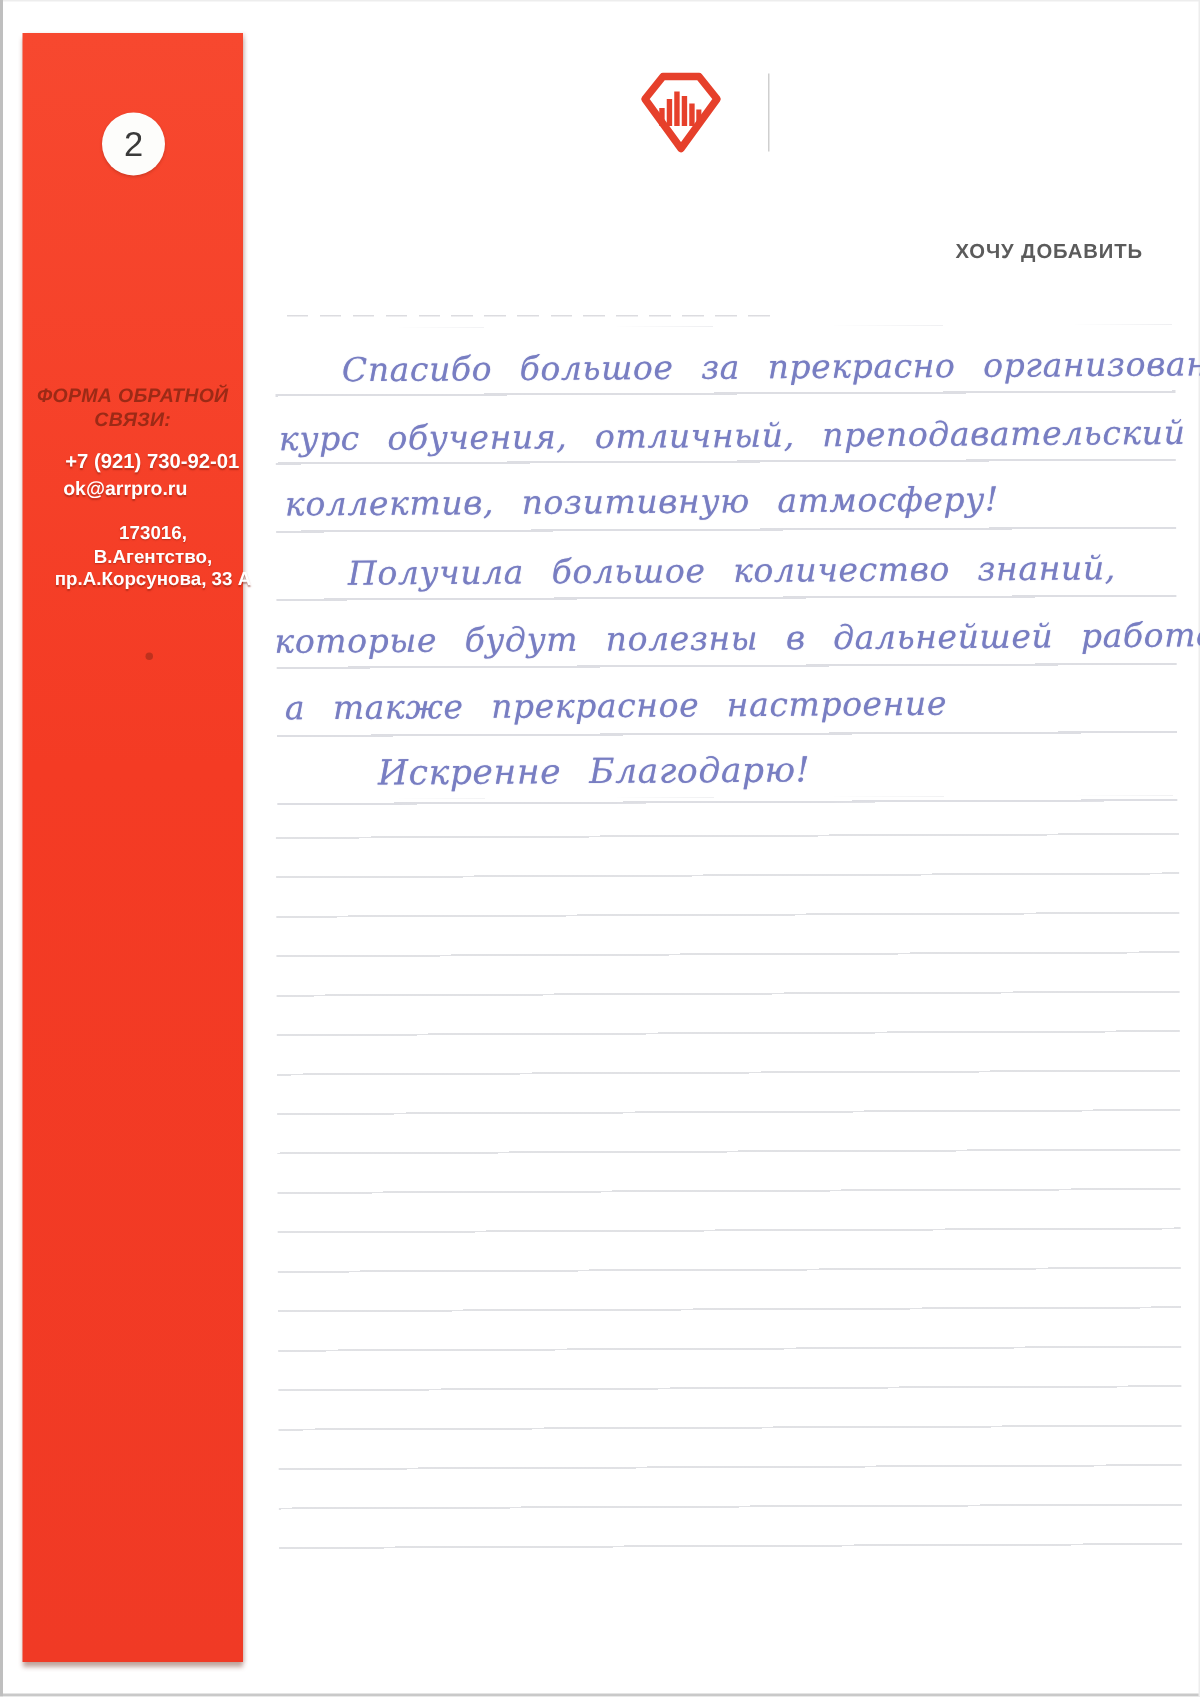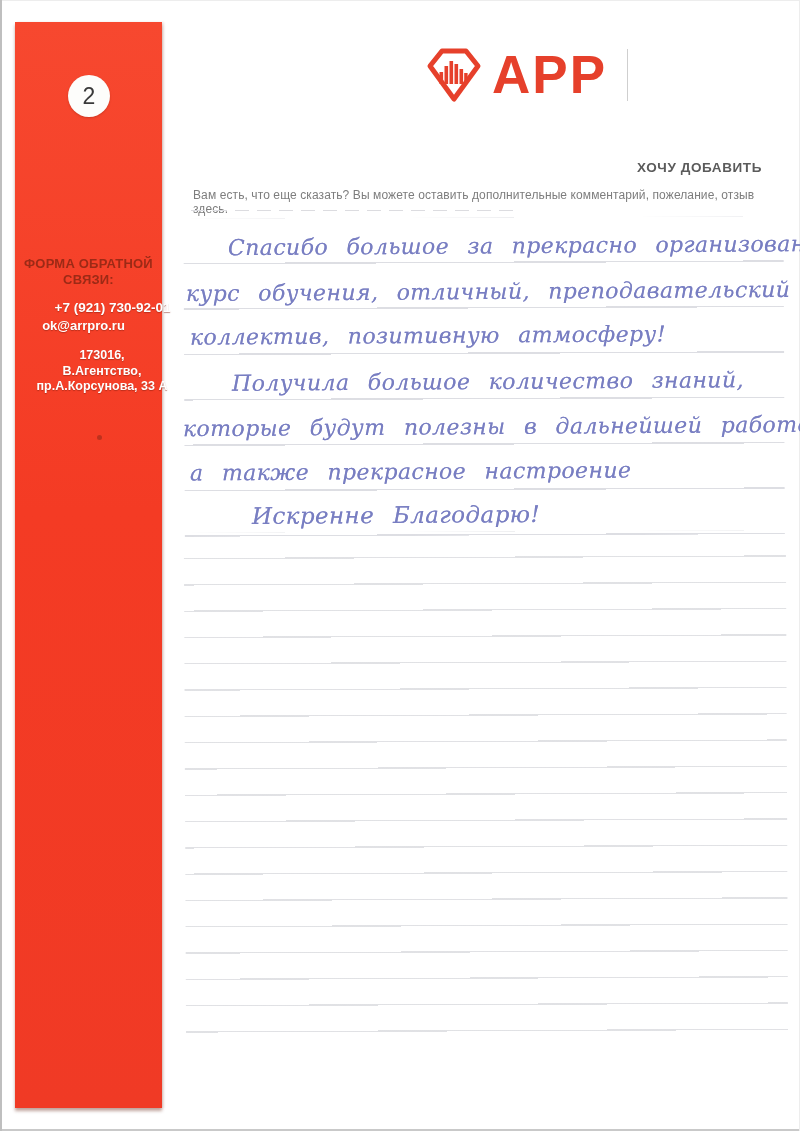--- a/index.html
+++ b/index.html
@@ -16,25 +16,25 @@
     box-shadow:0 3px 3px rgba(120,60,45,.45), 2px 0 2px rgba(200,160,150,.25);
     text-align:center;
   }
   .badge{
     position:absolute;left:53px;top:53px;width:42px;height:42px;border-radius:50%;
     background:#fdfdfb;display:flex;align-items:center;justify-content:center;
     font-size:23px;color:#3a3a3a;box-shadow:0 1px 2px rgba(150,40,20,.4);
   }
   .sb-title{
     position:absolute;left:8px;top:234px;width:131px;
-    color:#9c2a16;font-weight:bold;font-size:13px;line-height:16px;letter-spacing:.2px;
+    color:#9c2a16;font-weight:bold;font-size:13px;line-height:16px;letter-spacing:.2px;font-style:italic;
   }
   .sb-phone{
     position:absolute;left:0;top:278px;width:173px;
-    color:#fff;font-weight:bold;font-size:13.5px;text-shadow:0 1px 1px rgba(130,30,15,.5);margin-left:11px;
+    color:#fff;font-weight:bold;font-size:13.5px;text-shadow:0 1px 1px rgba(130,30,15,.5);
   }
   .sb-email{
     position:absolute;left:0;top:296px;width:137px;
     color:#fff;font-weight:bold;font-size:13px;text-shadow:0 1px 1px rgba(130,30,15,.5);
   }
   .sb-address{
     position:absolute;left:0;top:326px;width:174px;
     color:#fff;font-weight:bold;font-size:12.5px;line-height:15.5px;text-shadow:0 1px 1px rgba(130,30,15,.5);
   }
   .speck{position:absolute;left:82px;top:413px;width:5px;height:5px;border-radius:50%;
@@ -113,26 +113,24 @@
       <svg width="56" height="60" viewBox="0 0 56 58">
         <path d="M16 5 L40 5 L52 20 L28 53 L4 20 Z" fill="none" stroke="#e6402b" stroke-width="5" stroke-linejoin="round"></path>
         <rect x="13.5" y="26" width="3.6" height="12" fill="#e6402b"></rect>
         <rect x="18.5" y="20" width="3.6" height="18" fill="#e6402b"></rect>
         <rect x="23.5" y="15" width="3.6" height="23" fill="#e6402b"></rect>
         <rect x="28.5" y="18" width="3.6" height="20" fill="#e6402b"></rect>
         <rect x="33.5" y="23" width="3.6" height="15" fill="#e6402b"></rect>
         <rect x="38.2" y="27" width="3.4" height="11" fill="#e6402b"></rect>
       </svg>
     </span>
-    <span class="logo-word">АРР</span>
     <span class="logo-sep"></span>
   </div>
 
   <div class="section-title">ХОЧУ ДОБАВИТЬ</div>
-  <div class="prompt">Вам есть, что еще сказать? Вы можете оставить дополнительные комментарий, пожелание, отзыв здесь.</div>
   <div class="prompt-underline"></div>
 
   <div class="lines-wrap">
     <div class="ruled-a"></div>
     <div class="ruled-b"></div>
   </div>
 
   <div class="hw hw-r1">Спасибо большое за прекрасно организованный</div>
   <div class="hw hw-r2">курс обучения, отличный, преподавательский</div>
   <div class="hw hw-r3">коллектив, позитивную атмосферу!</div>

